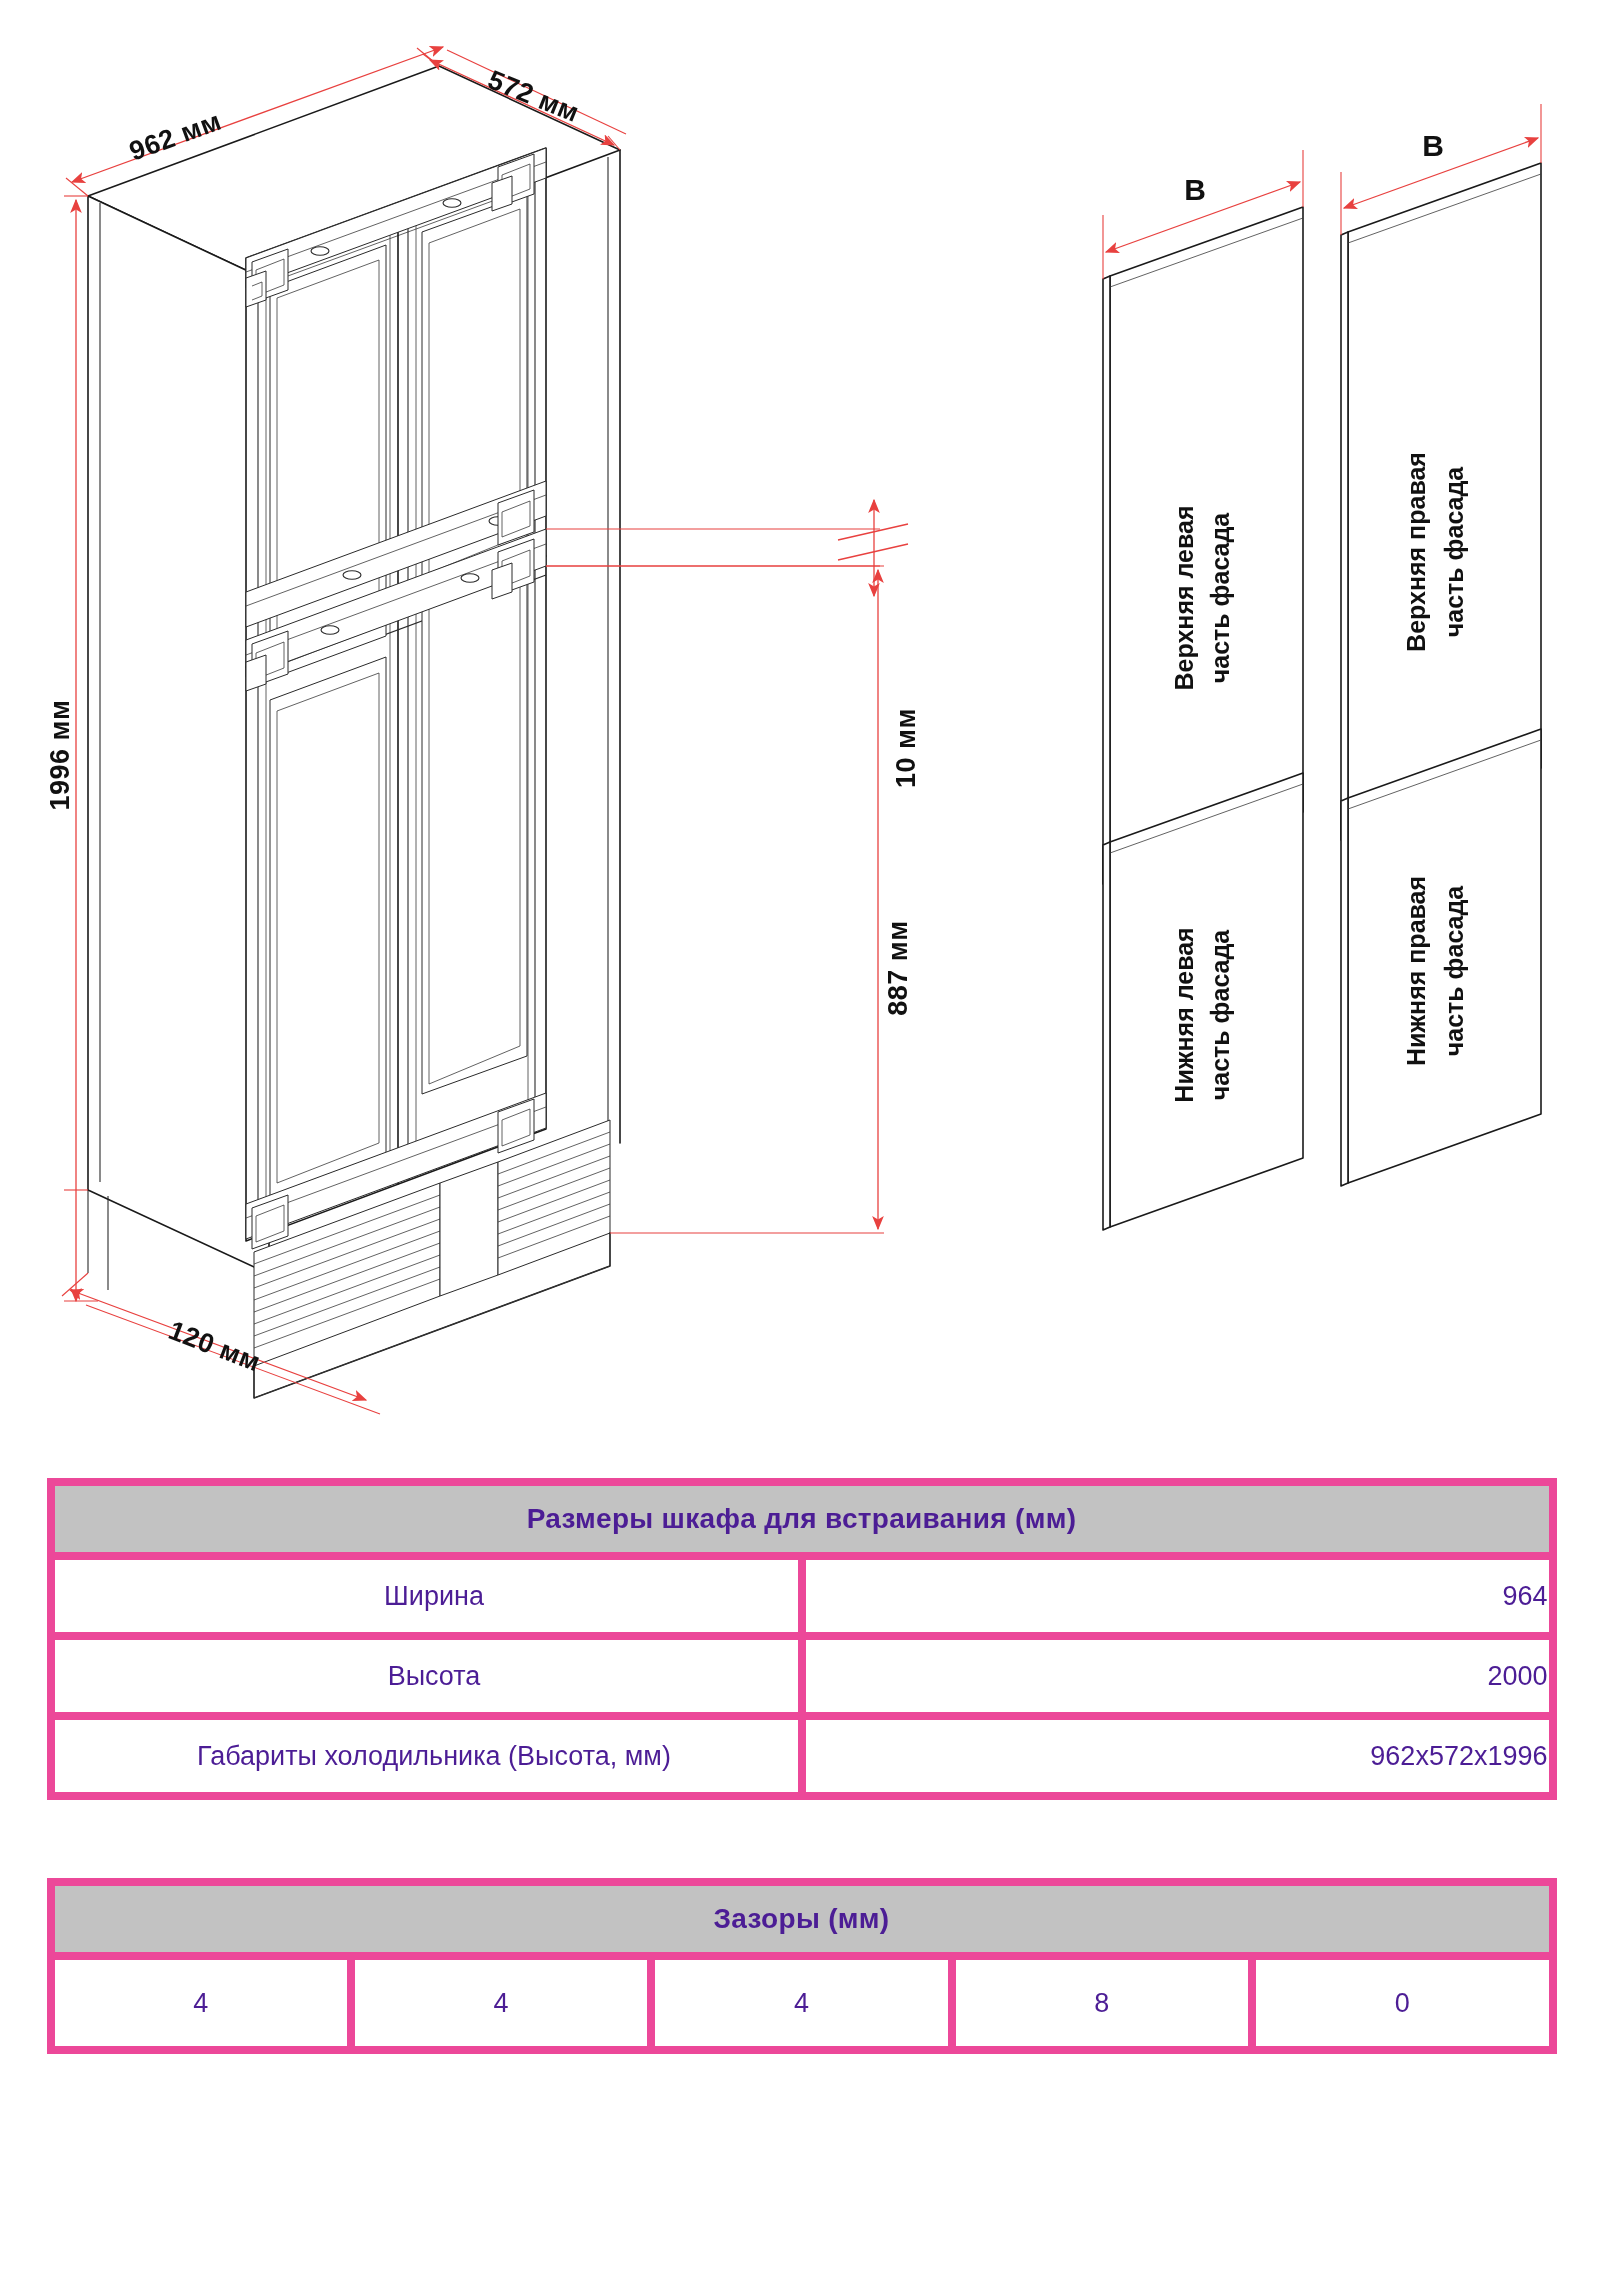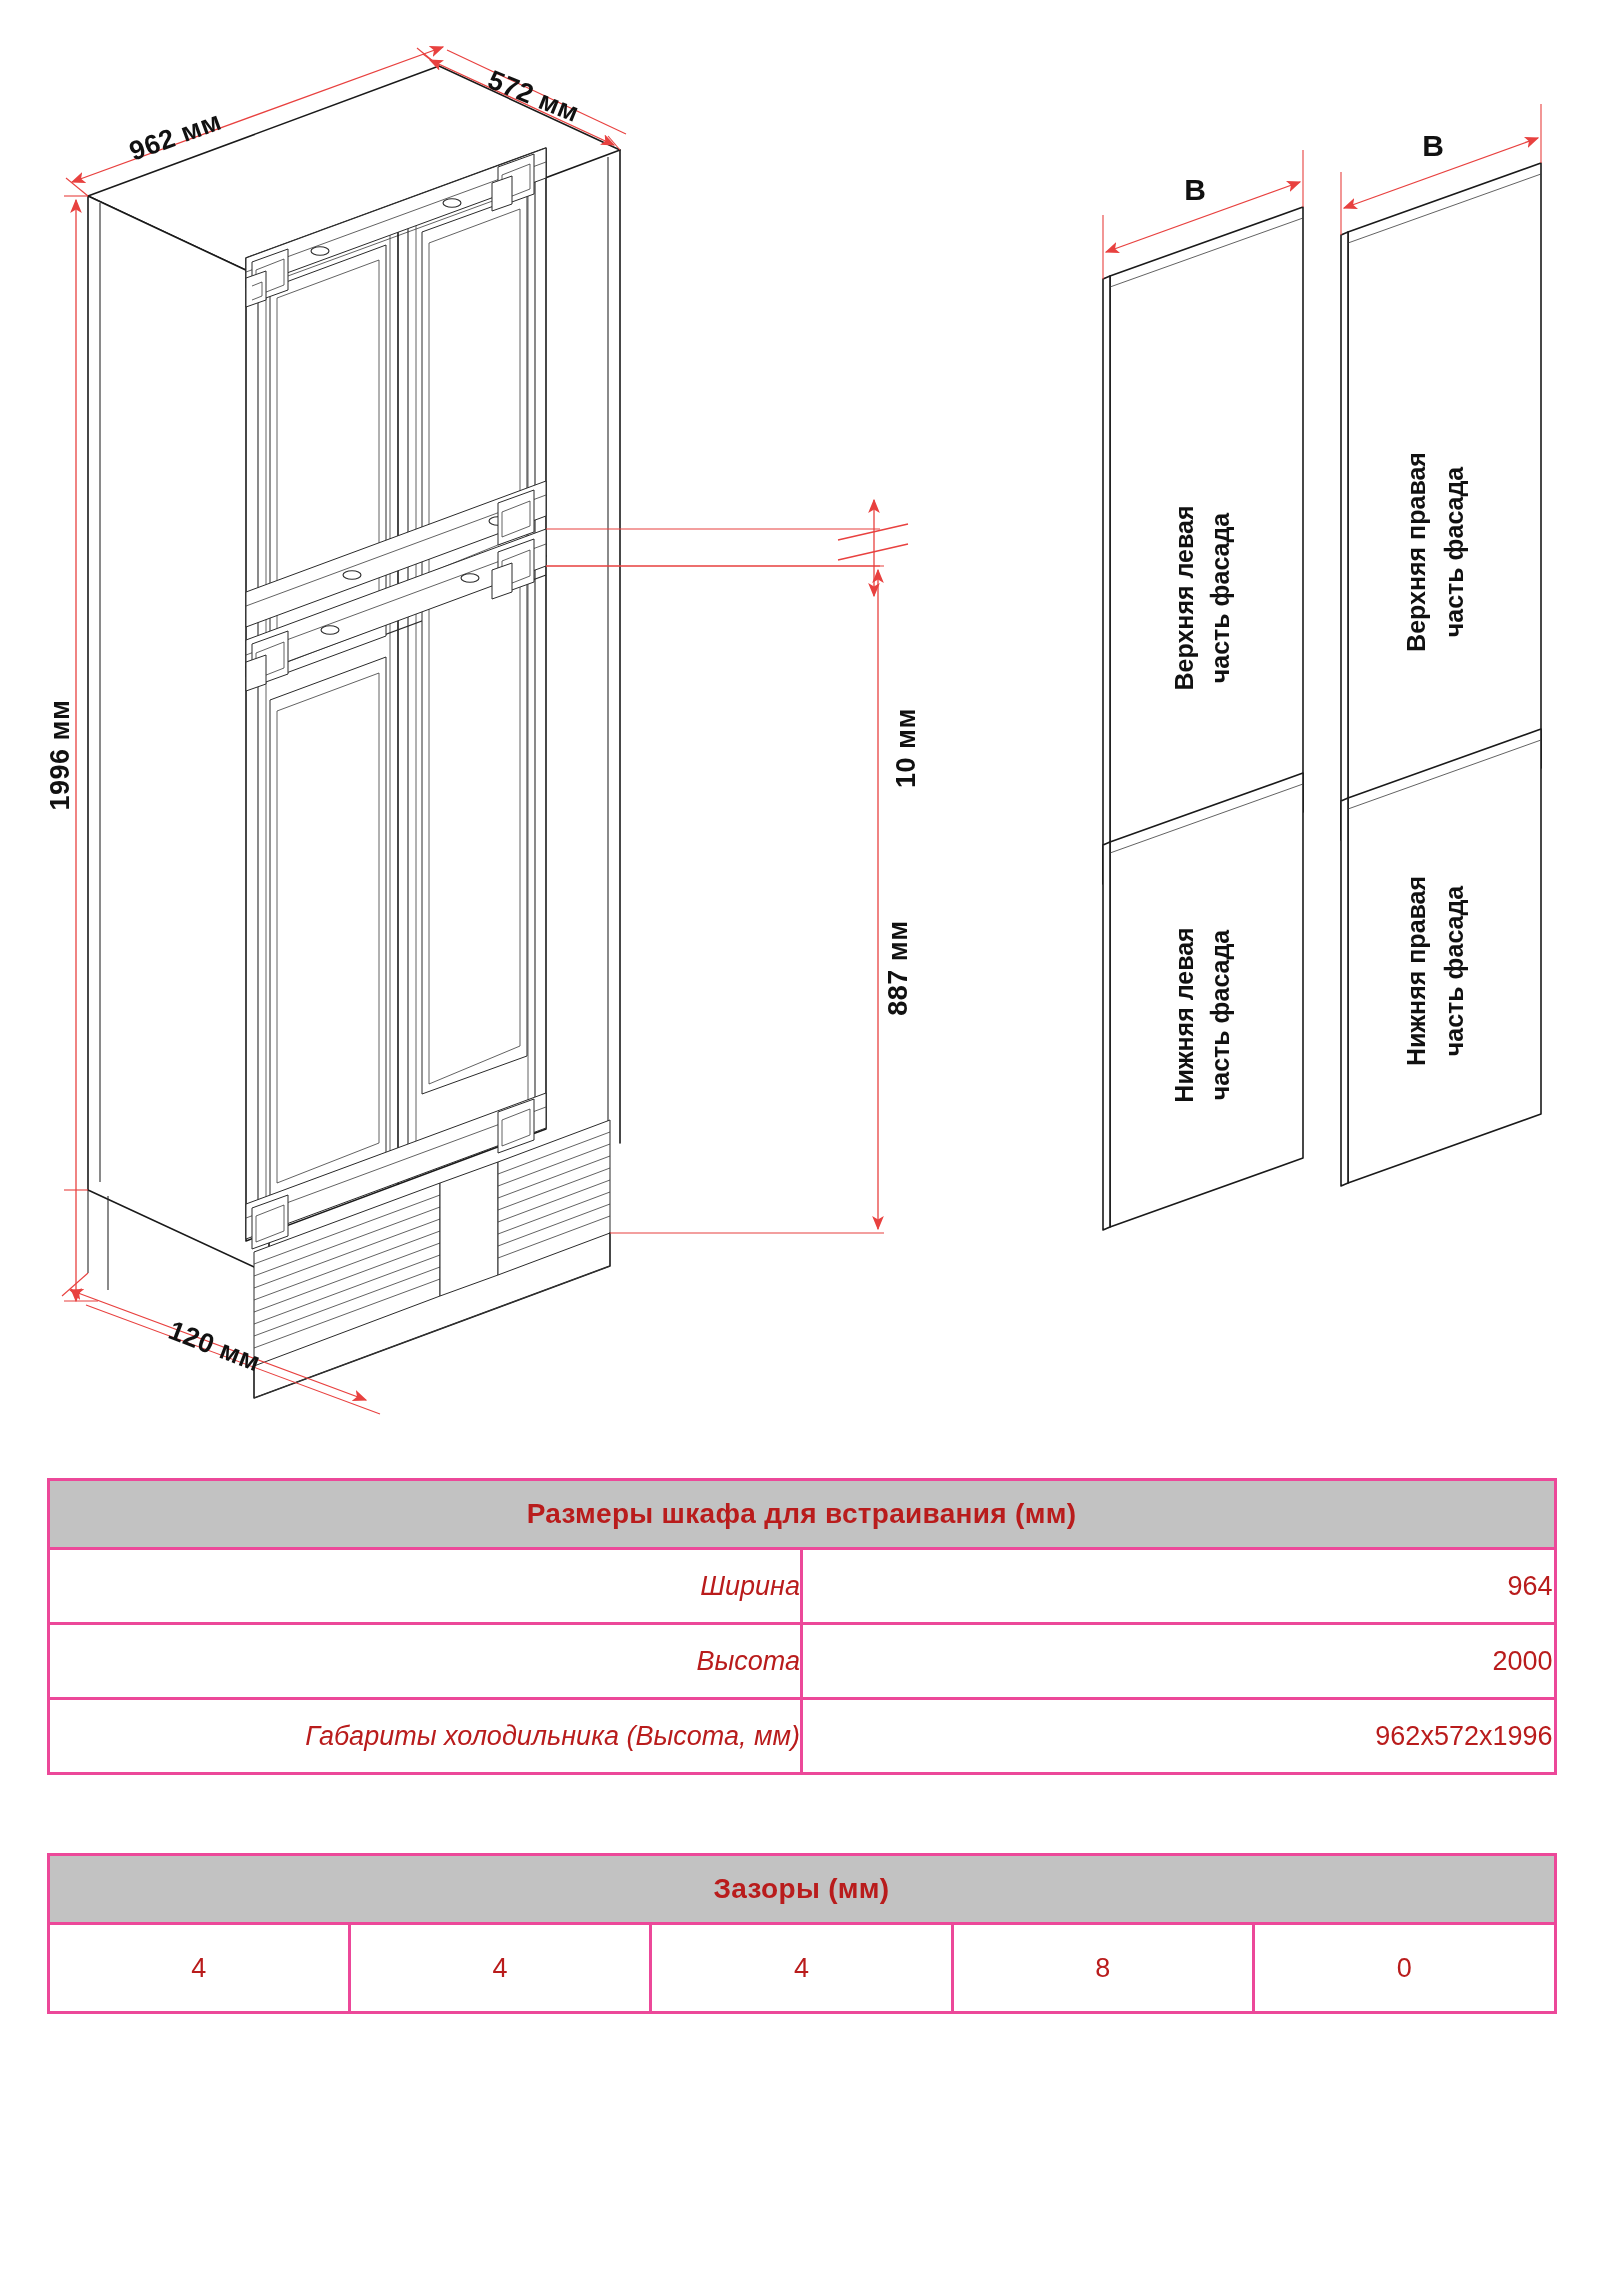--- a/index.html
+++ b/index.html
@@ -36,36 +36,36 @@
 
   
   .tables-wrap{position:absolute;left:0;top:1430px;width:1603px;}
   table.spec{
     border-collapse:collapse;
     table-layout:fixed;
     margin:0 auto;
     background:#ffffff;
   }
   table.spec td,table.spec th{
-    border:3px solid #ec4899;
+    border:8px solid #ec4899;
     font-weight:400;
     font-size:27px;
-    color:#b91c1c;
+    color:#4c1d95;
     font-family:"Liberation Sans","DejaVu Sans",sans-serif;
   }
   .thead-cell{
     background:#c2c2c2;
     text-align:center;
     font-weight:700 !important;
     font-size:28px !important;
     height:64px;
     letter-spacing:0.3px;
   }
   #cabinet-table{width:1510px;margin-top:48px;}
-  #cabinet-table .lbl{padding:0 0 0 16px;height:70px;text-align:right;font-style:italic;}
+  #cabinet-table .lbl{padding:0 0 0 16px;height:70px;text-align:center;}
   #cabinet-table .val{text-align:right;height:70px;}
   #gaps-table{width:1510px;margin-top:78px;}
   #gaps-table .gh{
     text-align:center;height:112px;padding:0 8px;line-height:1.28;vertical-align:middle;
   }
   #gaps-table .gv{text-align:center;height:84px;}
 </style>
 </head>
 <body>
 

